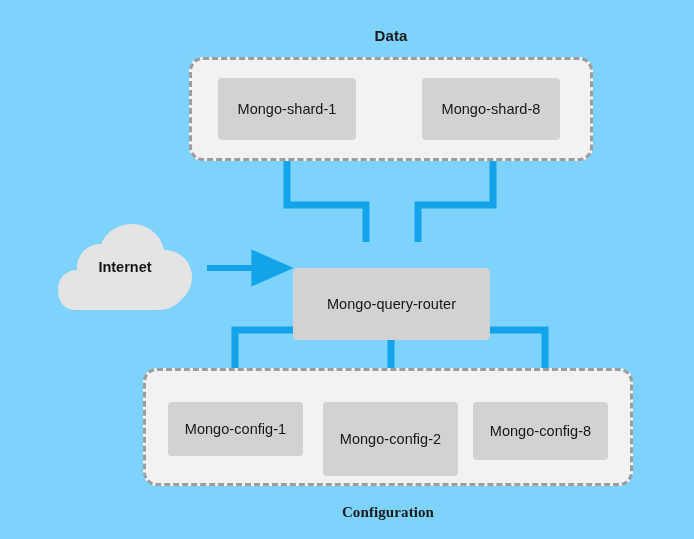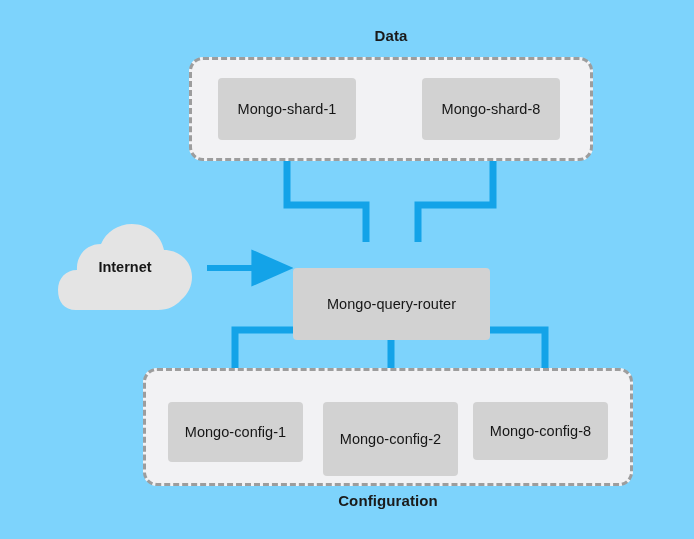--- a/index.html
+++ b/index.html
@@ -121,27 +121,27 @@
     </svg>
     <div class="cloud-label" style="left: 0; top: 37px; width: 134px;">Internet</div>
   </div>
 
   <div class="node router" style="left: 293px; top: 240px; width: 197px; height: 72px; margin-top: 28px;">
     <span>Mongo-query-router</span>
   </div>
 
   <div class="group-box" style="left: 143px; top: 368px; width: 490px; height: 118px;"></div>
 
-  <div class="node" style="left: 168px; top: 402px; width: 135px; height: 60px;">
+  <div class="node" style="left: 168px; top: 402px; width: 135px; height: 54px;">
     <span>Mongo-config-1</span>
   </div>
 
   <div class="node" style="left: 323px; top: 402px; width: 135px; height: 74px;">
     <span>Mongo-config-2</span>
   </div>
 
   <div class="node" style="left: 473px; top: 402px; width: 135px; height: 58px;">
     <span>Mongo-config-8</span>
   </div>
 
-  <div class="group-label" style="left: 143px; top: 492px; width: 490px;">Configuration</div>
+  <div class="group-label" style="left: 143px; top: 504px; width: 490px; font-family: Liberation Serif, serif;">Configuration</div>
 
 </div>
 
 </body></html>

